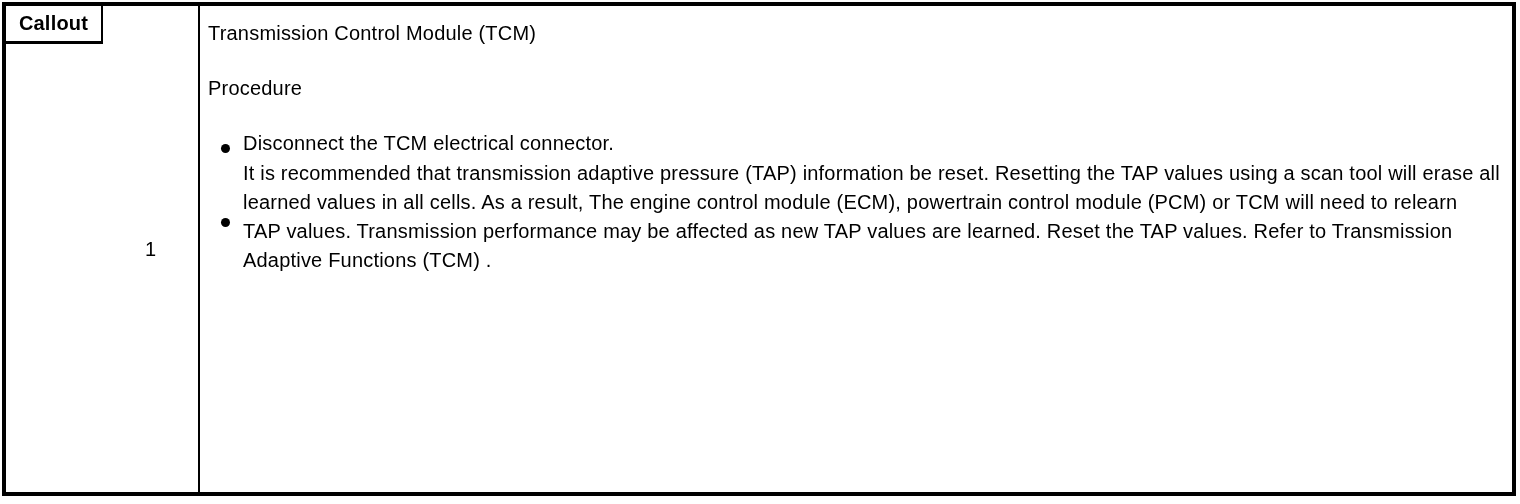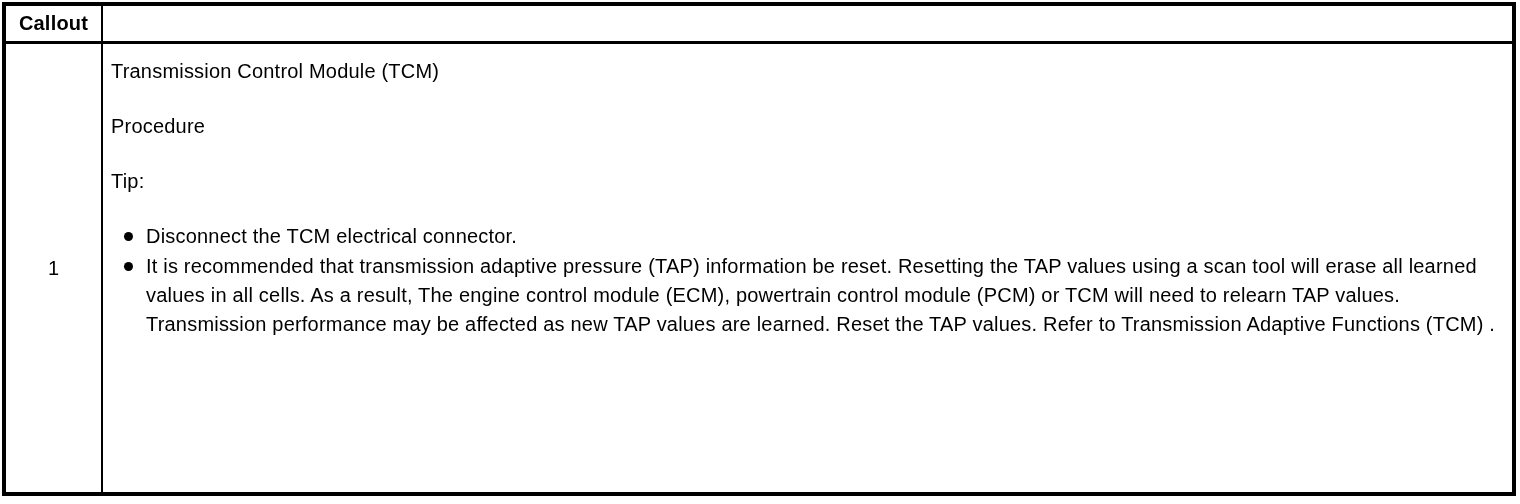--- a/index.html
+++ b/index.html
@@ -13,21 +13,21 @@
     color: #000000;
   }
   .tbl {
     position: absolute;
     left: 2px;
     top: 2px;
     width: 1514px;
     height: 494px;
     border: 4px solid #000000;
     display: flex;
-    flex-direction: column;
+    flex-direction: row;
     background: #ffffff;
   }
   .hrow {
     display: grid;
     grid-template-columns: 97px 1fr;
     border-bottom: 3px solid #000000;
     height: 38px;
     flex: none;
   }
   .hcell {
@@ -63,21 +63,21 @@
   }
   .component-cell p { margin: 0 0 26px 0; }
   .bold { font-weight: normal; }
   ul.tips {
     list-style: none;
     margin: 0;
     padding: 0;
   }
   ul.tips li {
     display: flex;
-    align-items: flex-start;
+    align-items: center;
     margin: 0 0 1px 0;
   }
   .dot {
     flex: none;
     width: 9px;
     height: 9px;
     border-radius: 50%;
     background: #000000;
     margin: 10px 13px 0 13px;
   }
@@ -97,21 +97,20 @@
     <div class="callout-cell cdiv">
       <span>1</span>
     </div>
 
     <div class="component-cell">
       <p>Transmission Control Module (TCM)</p>
 
       <p class="bold">Procedure</p>
 
 
-      <p class="bold">Tip:</p>
 
       <ul class="tips">
         <li>
           <span class="dot"></span>
           <span>Disconnect the TCM electrical connector.</span>
         </li>
         <li>
           <span class="dot"></span>
           <span>It is recommended that transmission adaptive pressure (TAP) information be reset. Resetting the TAP values using a scan tool will erase all learned values in all cells. As a result, The engine control module (ECM), powertrain control module (PCM) or TCM will need to relearn TAP values. Transmission performance may be affected as new TAP values are learned. Reset the TAP values. Refer to Transmission Adaptive Functions (TCM) .</span>
         </li>

